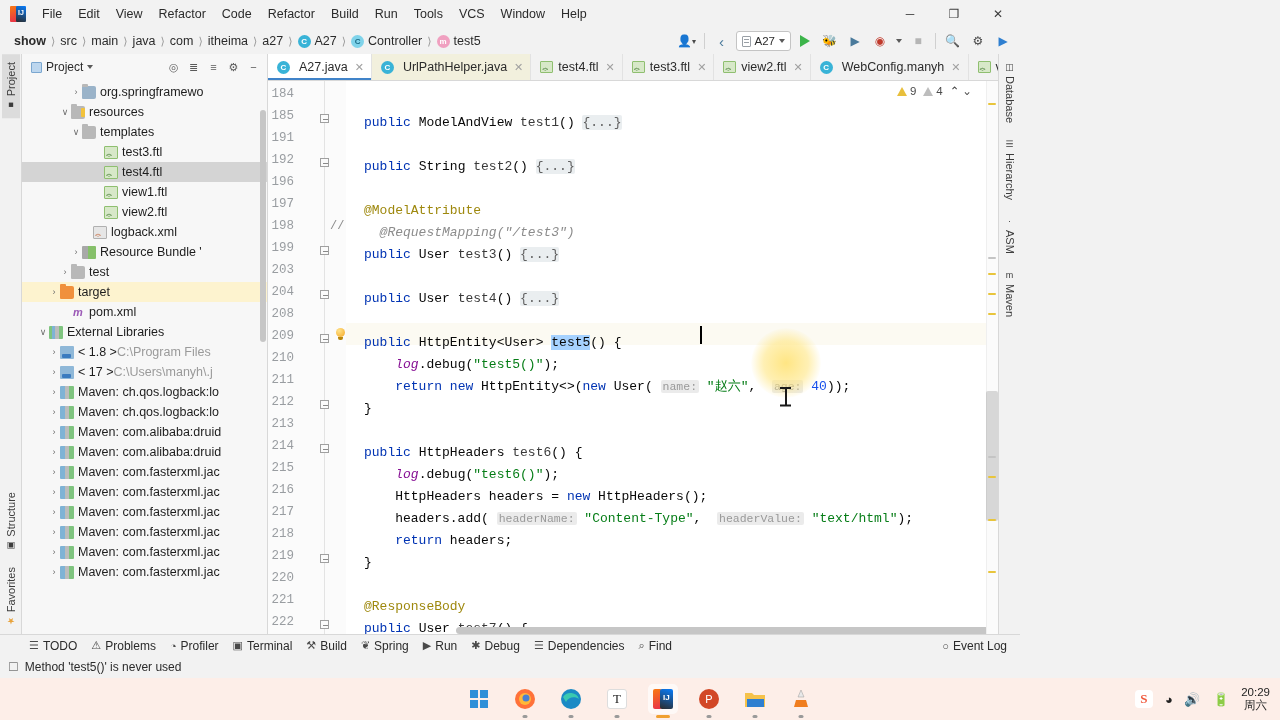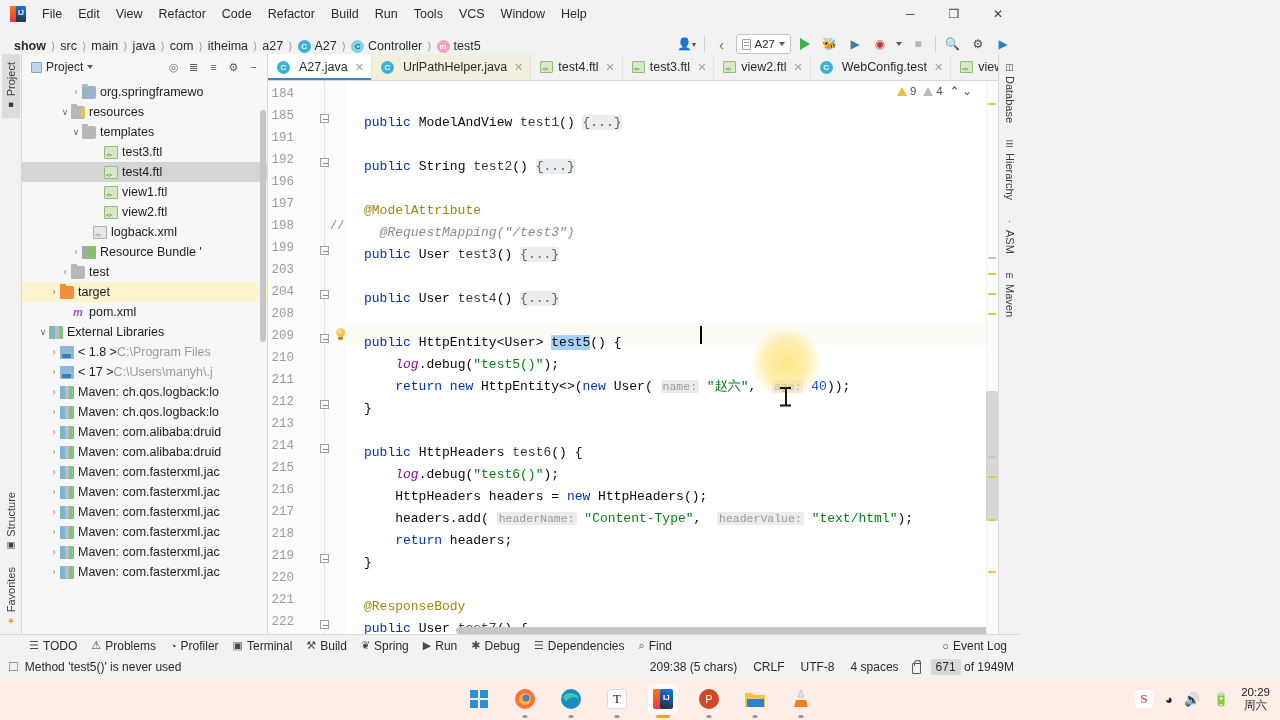--- a/index.html
+++ b/index.html
@@ -19,21 +19,21 @@
   .ij-logo .b1 { position:absolute; left:0; top:0; width:7px; height:16px; background:linear-gradient(160deg,#f97a12,#e8304b); border-radius:1px;}
   .ij-logo .b2 { position:absolute; left:6px; top:0; width:10px; height:16px; background:linear-gradient(200deg,#087cfa,#2b2b2b); border-radius:1px;}
   .ij-logo .b3 { position:absolute; left:8px; top:3px; font-size:7px; color:#fff; font-family:"Liberation Sans",sans-serif; font-weight:bold;}
   .menubar { display:flex; align-items:center; gap:0px; }
   .menu-item { padding:4px 8px; font-size:12.5px; color:#2b2b2b; line-height:14px; cursor:default; }
   .win-title { position:absolute; left:0; right:0; text-align:center; font-size:12px; color:#5a5a5a; pointer-events:none; letter-spacing:.2px; }
   .win-ctrl { margin-left:auto; display:flex; align-items:center; height:28px; }
   .win-btn { width:44px; height:28px; display:flex; align-items:center; justify-content:center; font-size:12px; color:#3c3c3c; }
 
   
-  .navbar { height:26px; display:flex; align-items:flex-end; padding:0 6px 0 10px; background:#f2f2f2; flex:0 0 26px; }
+  .navbar { height:26px; display:flex; align-items:center; padding:0 6px 0 10px; background:#f2f2f2; flex:0 0 26px; }
   .crumbs { display:flex; align-items:center; gap:0; font-size:12.5px; }
   .crumb { display:flex; align-items:center; padding:1px 4px; border-radius:3px; white-space:nowrap; }
   .crumb.bold { font-weight:bold; }
   .sep { color:#9a9a9a; font-size:11px; padding:0 1px; }
   .cicon { width:13px; height:13px; border-radius:50%; margin-right:4px; display:inline-flex; align-items:center; justify-content:center; font-size:8px; color:#fff; font-weight:bold; flex:0 0 13px;}
   .cicon.cls { background:#39b3d7; }
   .cicon.iface { background:#7fd3ea; color:#1b6b86; }
   .cicon.mth { background:#f0a0c0; }
   .tb-right { margin-left:auto; display:flex; align-items:center; gap:3px; }
   .tbi { width:22px; height:20px; display:flex; align-items:center; justify-content:center; border-radius:3px; color:#4a4a4a; font-size:12px;}
@@ -437,21 +437,21 @@
             <span>test3.ftl</span>
             <span class="x">✕</span>
           </div>
           <div class="tab">
             <span class="tficon ftl"></span>
             <span>view2.ftl</span>
             <span class="x">✕</span>
           </div>
           <div class="tab">
             <span class="cicon cls">C</span>
-            <span>WebConfig.test</span>
+            <span>WebConfig.manyh</span>
             <span class="x">✕</span>
           </div>
           <div class="tab">
             <span class="tficon ftl"></span>
             <span>view1.ftl</span>
             <span class="x">✕</span>
           </div>
         </div>
 
       <div class="edwrap">
@@ -638,31 +638,20 @@
       </div>
       <div class="tw" style="margin-left: auto;">
         <span class="gi">○</span>
         <span>Event Log</span>
       </div>
     </div>
 
   <div class="statusbar">
     <span class="gi" style="color:#7a7a7a;margin-right:6px;">☐</span>
     <span>Method 'test5()' is never used</span>
-    <div class="sb-right">
-      <span class="sb-item">209:38 (5 chars)</span>
-      <span class="sb-item">CRLF</span>
-      <span class="sb-item">UTF-8</span>
-      <span class="sb-item">4 spaces</span>
-      <span class="lockico"></span>
-      <span>
-        <span class="mem">671</span>
-        <span>of 1949M</span>
-      </span>
-    </div>
   </div>
 </div>
 
 <div class="taskbar">
   <div class="tb-center">
     <div class="tbapp">
       <svg width="20" height="20" viewBox="0 0 20 20">
           <rect x="1" y="1" width="8" height="8" fill="#2f8fd8"></rect>
           <rect x="11" y="1" width="8" height="8" fill="#2f8fd8"></rect>
           <rect x="1" y="11" width="8" height="8" fill="#2f8fd8"></rect>

